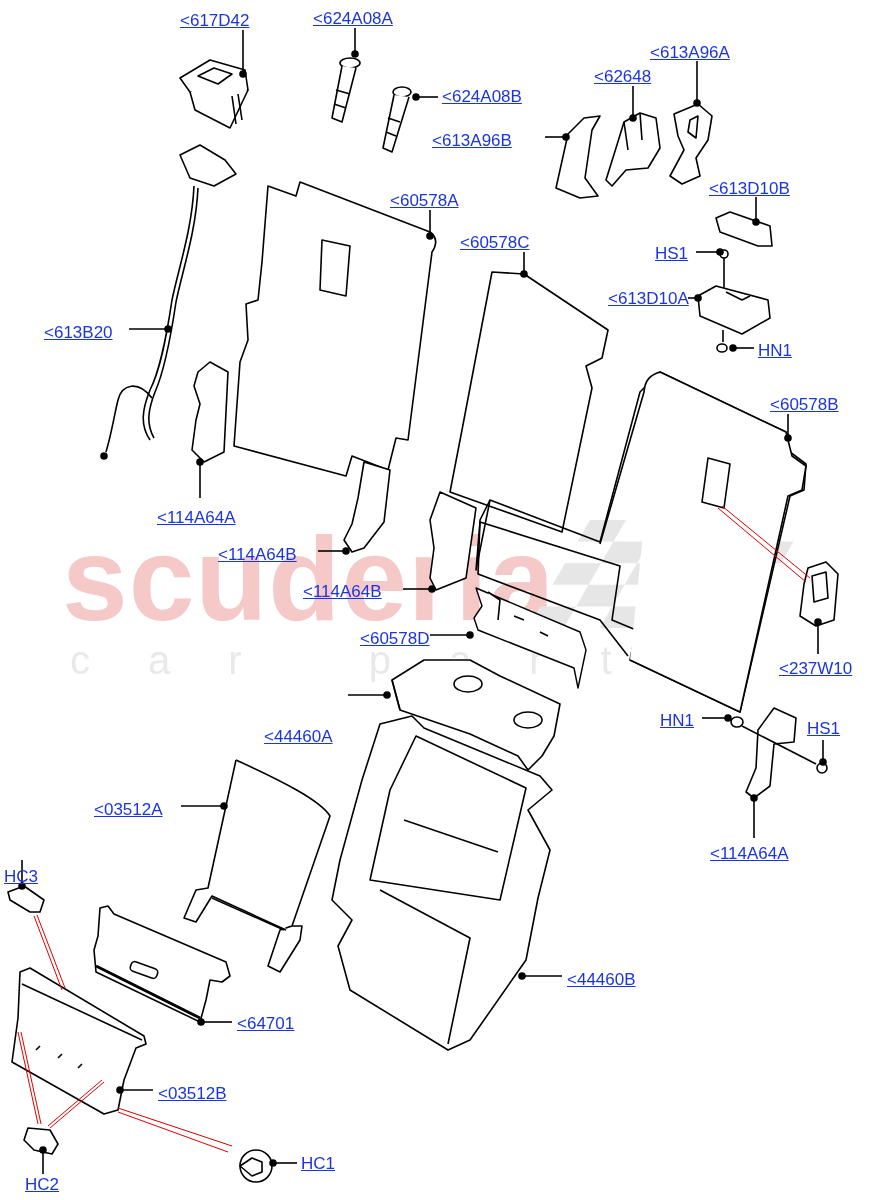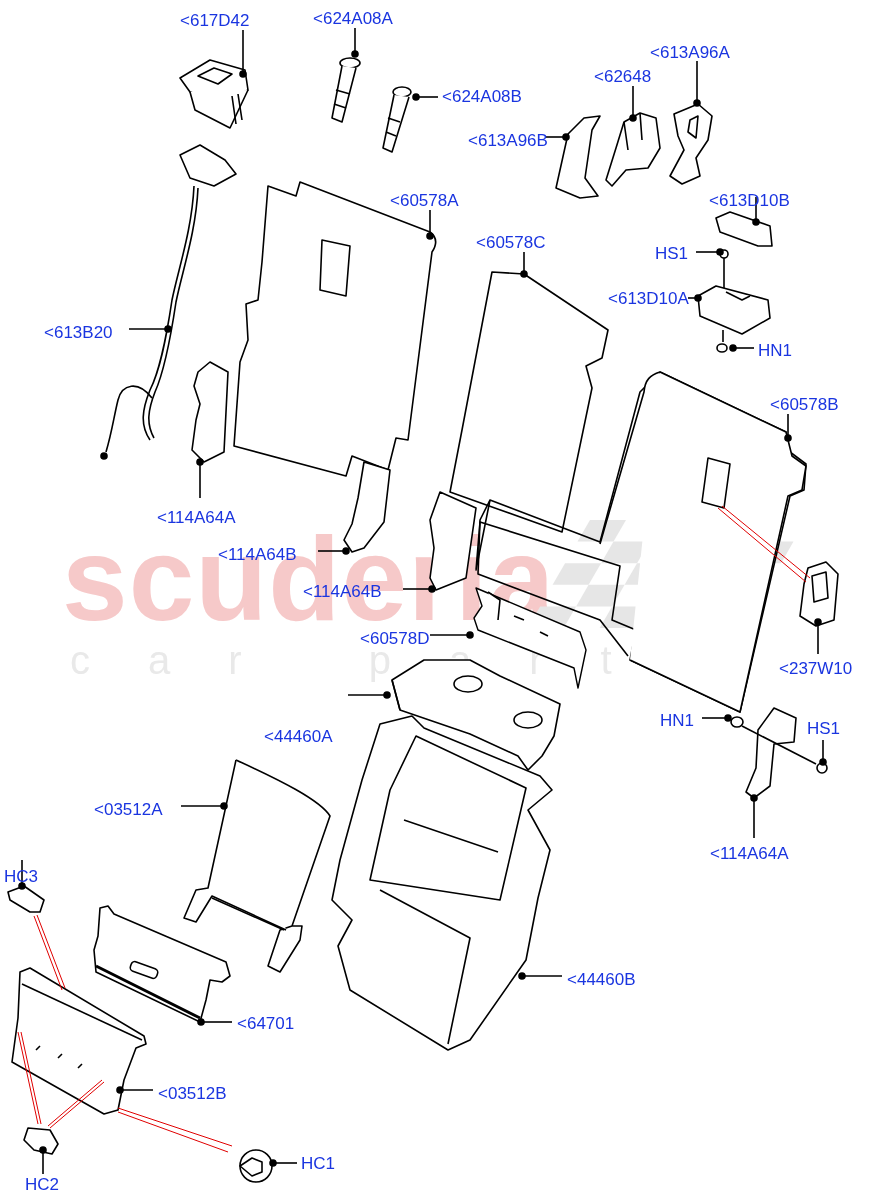--- a/index.html
+++ b/index.html
@@ -1,21 +1,21 @@
 <!DOCTYPE html>
 <html><head>
 <meta charset="utf-8">
 <style>
   html, body { margin: 0; padding: 0; background: #ffffff; }
   body { width: 870px; height: 1200px; position: relative; overflow: hidden; font-family: "Liberation Sans", sans-serif; }
   #diagram { position: absolute; left: 0; top: 0; width: 870px; height: 1200px; }
   .wm-main { position: absolute; left: 62px; top: 520px; font-family: "Liberation Sans", sans-serif; font-weight: bold; font-size: 118px; letter-spacing: 1px; color: #f6c9c9; line-height: 1; }
   .wm-sub { position: absolute; left: 70px; top: 640px; font-family: "Liberation Sans", sans-serif; font-size: 40px; color: #e9e9e9; letter-spacing: 58px; line-height: 1; }
   .checker { position: absolute; }
-  .lbl { position: absolute; font-family: "Liberation Sans", sans-serif; font-size: 17px; color: #1a35e0; white-space: nowrap; line-height: 1; cursor: pointer; }
+  .lbl { position: absolute; font-family: "Liberation Sans", sans-serif; font-size: 17px; color: #1a35e0; white-space: nowrap; line-height: 1; cursor: pointer; text-decoration: underline; }
   svg.art { position: absolute; left: 0; top: 0; }
 </style>
 </head>
 <body>
 
 <div id="diagram">
 
   <div class="wm-main">scuderia</div>
   <div class="wm-sub">car parts</div>
 
@@ -278,24 +278,24 @@
       <line x1="118" y1="1108" x2="232" y2="1146"></line>
         <line x1="118" y1="1112" x2="228" y2="1152"></line>
     </g>
   </svg>
 
   <span class="lbl" style="left:180px;top:12px">&lt;617D42</span>
   <span class="lbl" style="left:313px;top:10px">&lt;624A08A</span>
   <span class="lbl" style="left:442px;top:88px">&lt;624A08B</span>
   <span class="lbl" style="left:650px;top:44px">&lt;613A96A</span>
   <span class="lbl" style="left:594px;top:68px">&lt;62648</span>
-  <span class="lbl" style="left:468px;top:132px">&lt;613A96B</span>
-  <span class="lbl" style="left:709px;top:192px">&lt;613D10B</span>
+  <span class="lbl" style="left:432px;top:132px">&lt;613A96B</span>
+  <span class="lbl" style="left:709px;top:180px">&lt;613D10B</span>
   <span class="lbl" style="left:390px;top:192px">&lt;60578A</span>
-  <span class="lbl" style="left:476px;top:234px">&lt;60578C</span>
+  <span class="lbl" style="left:460px;top:234px">&lt;60578C</span>
   <span class="lbl" style="left:655px;top:245px">HS1</span>
   <span class="lbl" style="left:608px;top:290px">&lt;613D10A</span>
   <span class="lbl" style="left:758px;top:342px">HN1</span>
   <span class="lbl" style="left:44px;top:324px">&lt;613B20</span>
   <span class="lbl" style="left:770px;top:396px">&lt;60578B</span>
   <span class="lbl" style="left:157px;top:509px">&lt;114A64A</span>
   <span class="lbl" style="left:218px;top:546px">&lt;114A64B</span>
   <span class="lbl" style="left:303px;top:583px">&lt;114A64B</span>
   <span class="lbl" style="left:360px;top:630px">&lt;60578D</span>
   <span class="lbl" style="left:779px;top:660px">&lt;237W10</span>

